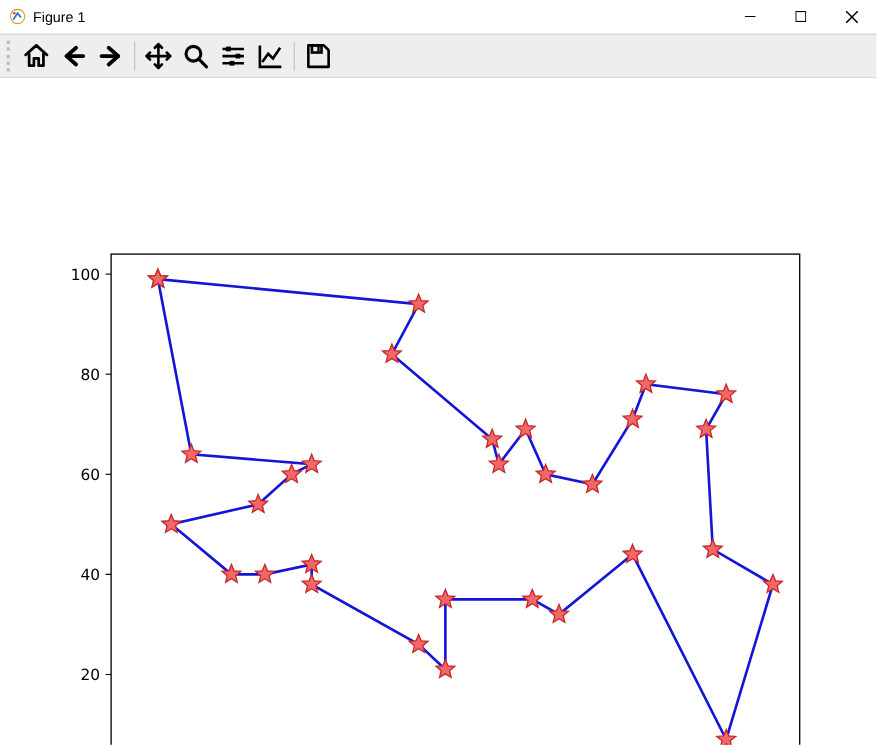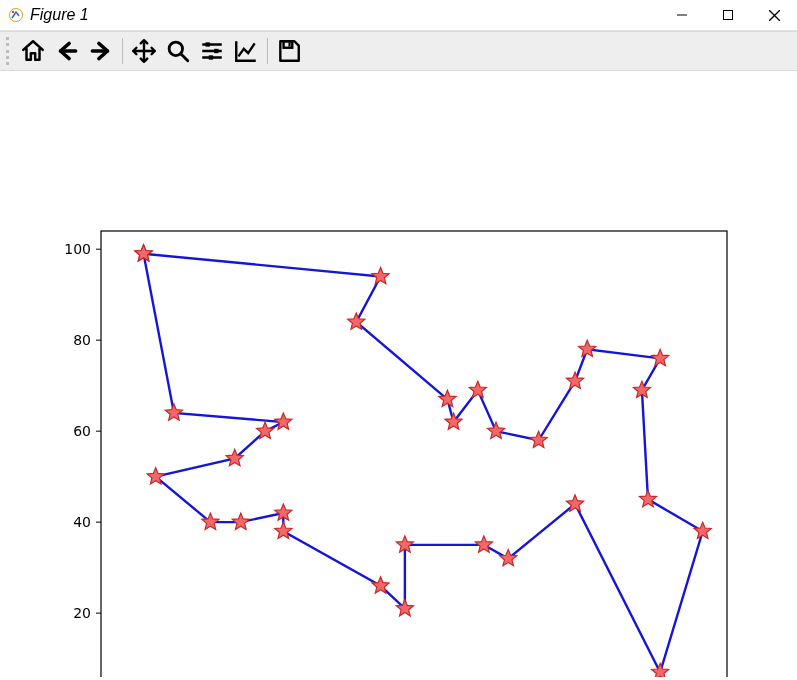--- a/index.html
+++ b/index.html
@@ -28,22 +28,21 @@
     background: #fff;
     border-bottom: 1px solid #e5e5e5;
   }
   .titlebar .app-icon {
     width: 16px;
     height: 16px;
     margin: 0 6px 0 8px;
   }
   .titlebar .title {
     flex: 0 0 auto;
-    font-size: 16px;
-    font-style: italic;
+    font-size: 13px;
   }
   .titlebar .spacer { flex: 1 1 auto; }
   .win-btn {
     width: 46px;
     height: 30px;
     display: flex;
     align-items: center;
     justify-content: center;
     cursor: default;
   }

